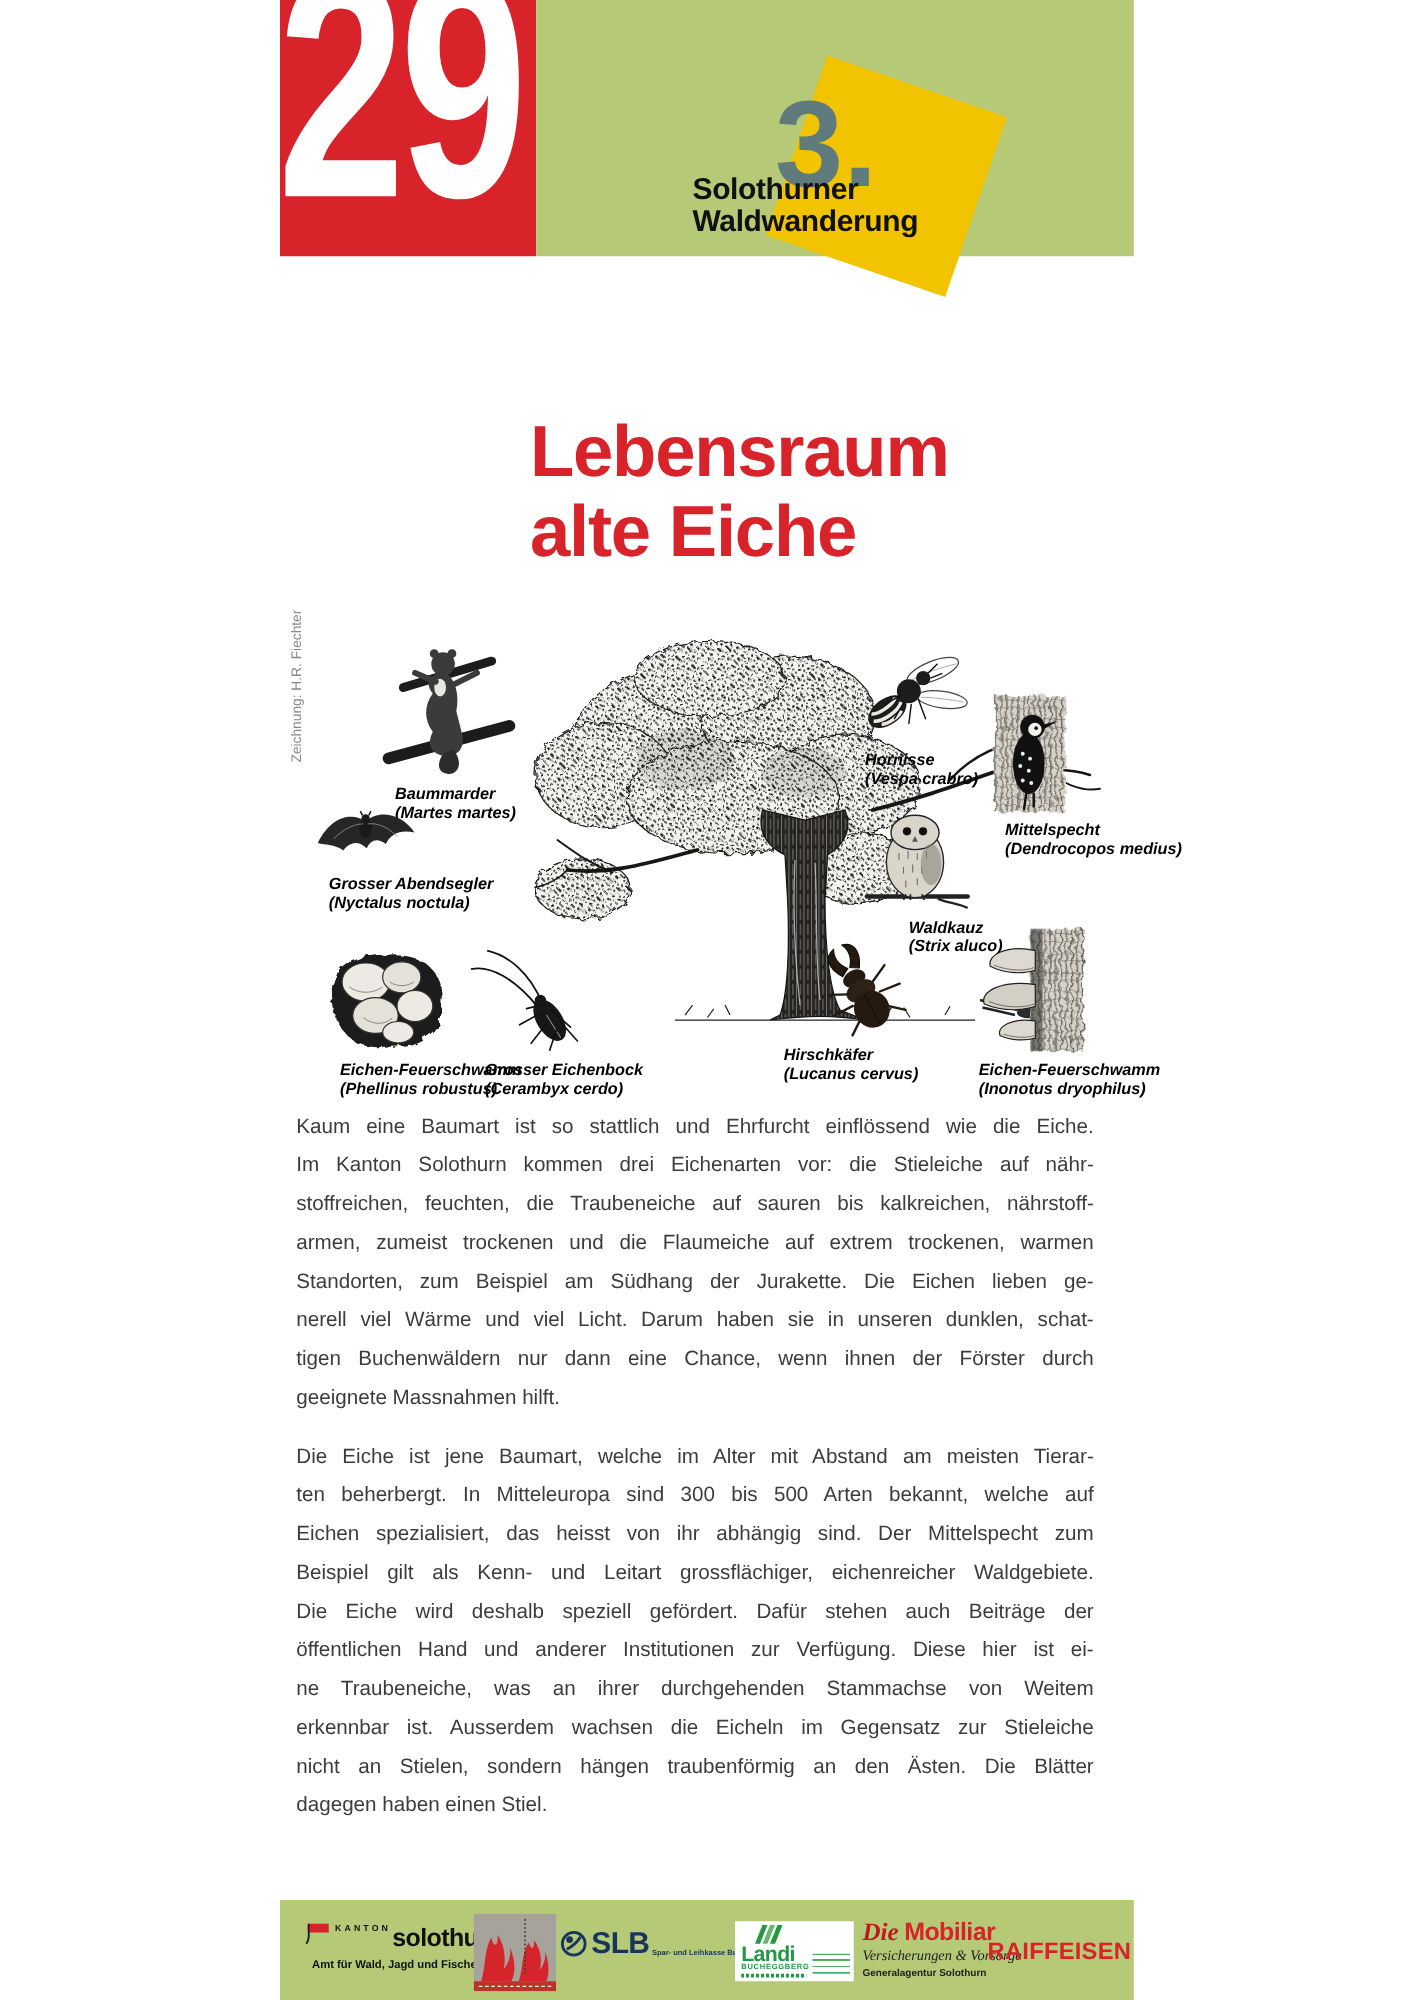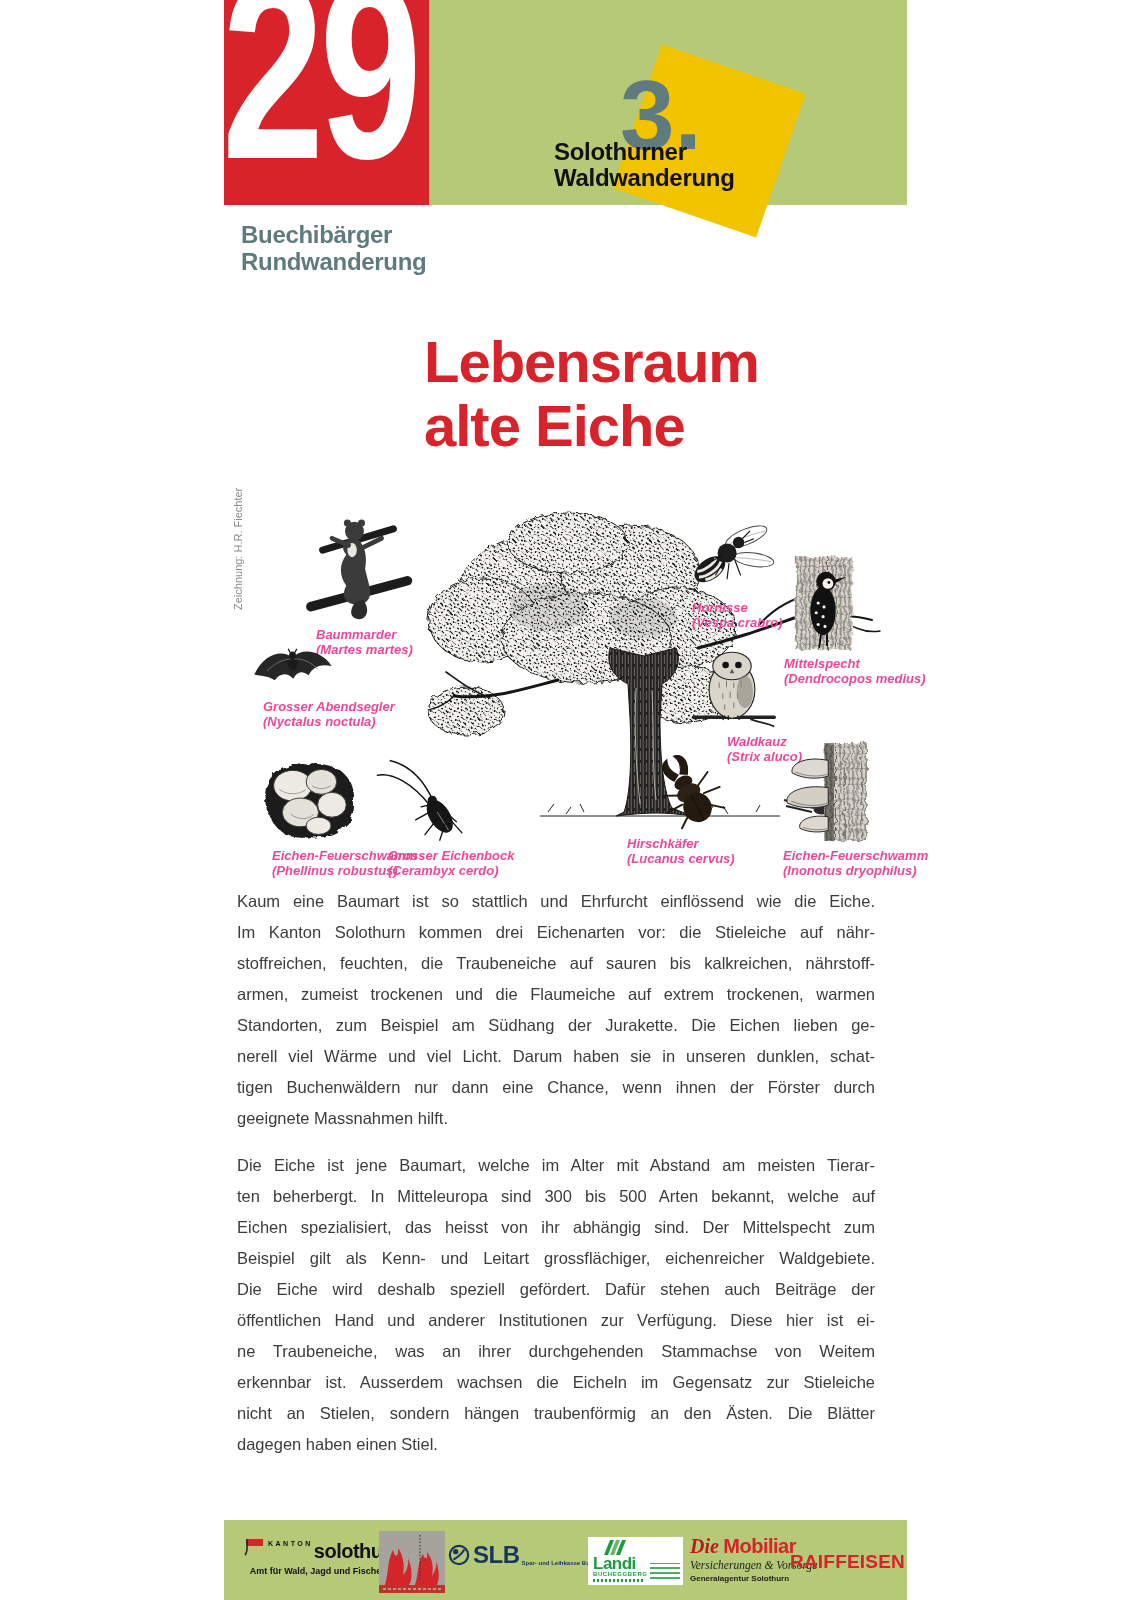--- a/index.html
+++ b/index.html
@@ -16,21 +16,21 @@
   .big3{left:620px;top:60px;width:120px;font-size:98px;line-height:110px;font-weight:700;color:#5f7b7e;}
   .wald-label{right:257px;top:139px;width:320px;text-align:left;font-size:24px;line-height:26px;
               font-weight:700;color:#111;letter-spacing:-0.3px;}
   .subtitle{left:241px;top:221px;font-size:24px;line-height:27px;font-weight:700;color:#5f7b7e;letter-spacing:-0.3px;}
 
   
   .title{left:424px;top:330px;font-size:58px;line-height:64px;font-weight:700;color:#d8232a;letter-spacing:-1px;}
 
   
   .credit{left:232px;top:610px;transform:rotate(-90deg);transform-origin:0 0;font-size:11px;color:#8a8a8a;white-space:nowrap;}
-  .slabel{font-size:13px;line-height:15px;font-weight:700;font-style:italic;color:#ec4899;white-space:nowrap;}
+  .slabel{font-size:13px;line-height:15px;font-weight:700;font-style:italic;color:#000000;white-space:nowrap;}
 
   
   .para{left:237px;width:638px;font-size:16.5px;color:#3c3c3c;}
   .jline{height:31px;line-height:31px;text-align:justify;text-align-last:justify;white-space:normal;}
   .jline.last{text-align-last:left;}
 
   
   .footer-band{left:224px;top:1520px;width:683px;height:80px;background:#b5c977;}
   .kanton{left:18px;top:18px;width:160px;}
   .kanton-row{display:flex;align-items:flex-start;}
@@ -91,24 +91,20 @@
   <div class="abs red-square">
     <div class="num29">29</div>
   </div>
   <div class="abs green-band"></div>
   <div class="abs diamond"></div>
   <div class="abs big3">3.</div>
   <div class="abs wald-label">
     <div>Solothurner</div>
     <div>Waldwanderung</div>
   </div>
-  <div class="abs subtitle">
-    <div>Buechibärger</div>
-    <div>Rundwanderung</div>
-  </div>
 
   
   <div class="abs title">
     <div>Lebensraum</div>
     <div>alte Eiche</div>
   </div>
 
   
   <div class="abs credit">Zeichnung: H.R. Fiechter</div>
 
@@ -255,21 +251,21 @@
     <g fill="#f3f1ea">
       <circle cx="33" cy="50" r="1.6"></circle>
         <circle cx="39" cy="54" r="1.6"></circle>
         <circle cx="31" cy="60" r="1.6"></circle>
       <circle cx="38" cy="64" r="1.6"></circle>
         <circle cx="33" cy="72" r="1.6"></circle>
         <circle cx="40" cy="74" r="1.6"></circle>
     </g>
     <path d="M36 82 L34 96 M42 82 L42 94" stroke="#111" stroke-width="2"></path>
   </svg>
-  <div class="abs slabel" style="left:784px;top:656px">
+  <div class="abs slabel" style="left:804px;top:656px">
     <div>Mittelspecht</div>
     <div>(Dendrocopos medius)</div>
   </div>
 
   
   <svg class="abs" style="left:683px;top:644px" width="98" height="87" viewBox="0 0 100 95">
     <path d="M8 80 H96" stroke="#222" stroke-width="4" stroke-linecap="round"></path>
     <path d="M70 82 C80 86 88 86 96 90" stroke="#222" stroke-width="2" fill="none"></path>
     <ellipse cx="50" cy="50" rx="25" ry="31" fill="#d9d5cb" stroke="#222" stroke-width="1.2"></ellipse>
     <ellipse cx="50" cy="24" rx="21" ry="15" fill="#d9d5cb" stroke="#222" stroke-width="1.2"></ellipse>

